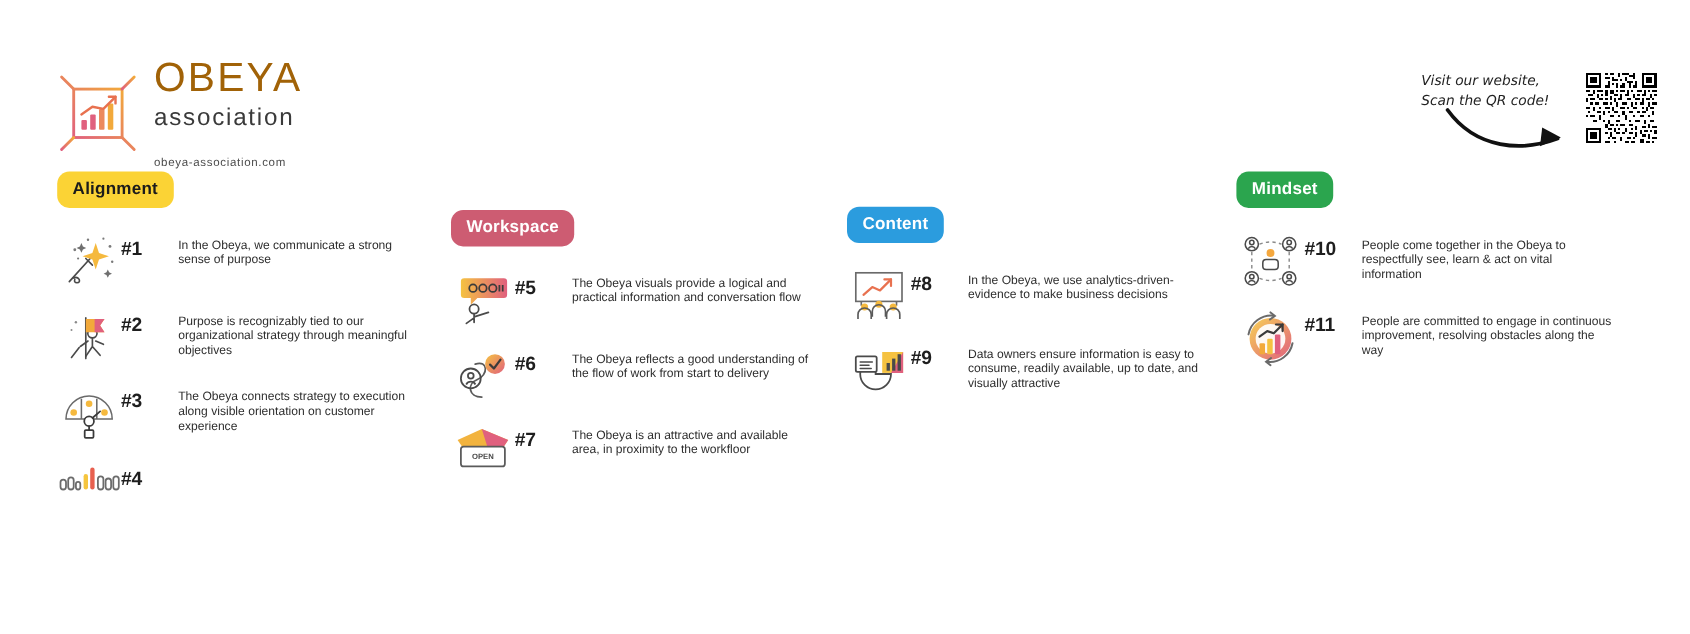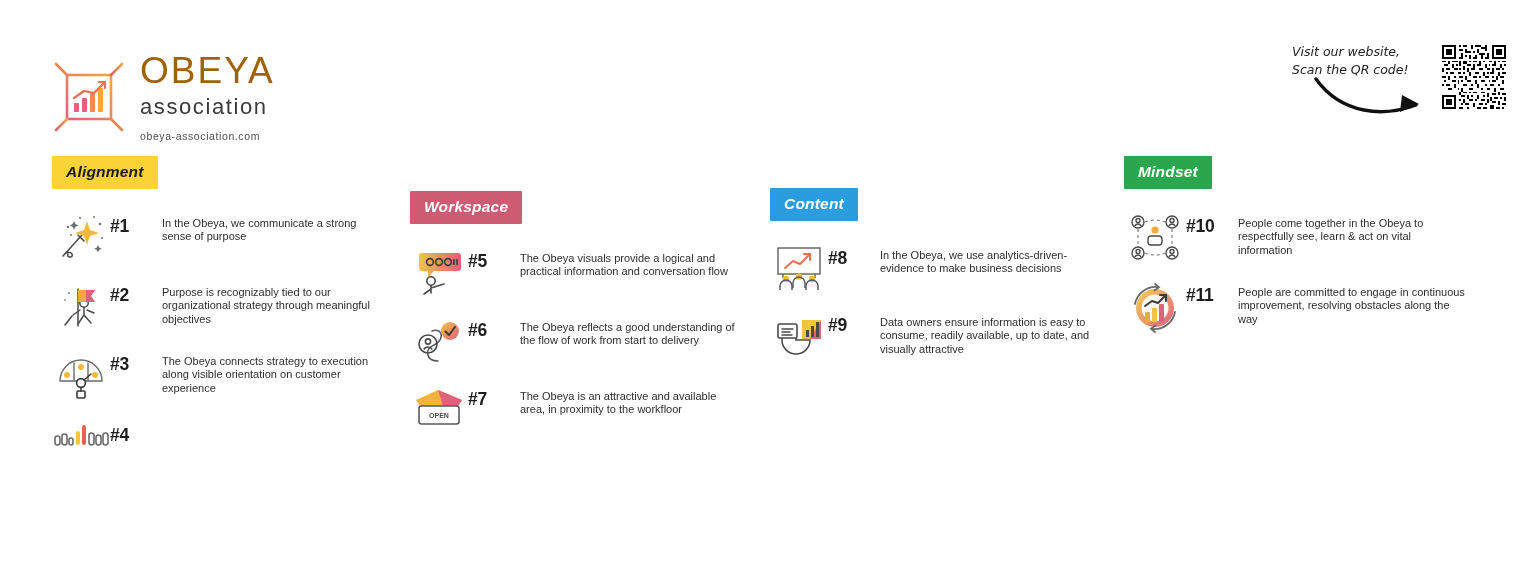--- a/index.html
+++ b/index.html
@@ -38,28 +38,28 @@
     font-size: 22px;
     letter-spacing: 1.6px;
     color: #3a3a3a;
     line-height: 1;
     margin-top: 7px;
   }
   #brand-url {
     font-size: 10.5px;
     letter-spacing: 0.6px;
     color: #4d4d4d;
-    margin-top: 12px;
+    margin-top: 24px;
   }
 
   
   #cta {
     position: absolute;
     right: 30px;
-    top: 35px;
+    top: 56px;
     display: flex;
     align-items: flex-start;
     gap: 10px;
   }
   #cta-copy {
     position: relative;
     width: 140px;
     height: 86px;
     padding-top: 8px;
   }
@@ -85,22 +85,21 @@
     position: absolute;
     top: 0;
   }
   .col-badge {
     display: inline-block;
     padding: 8px 14px 9px 14px;
     font-size: 15.5px;
     font-weight: 700;
     letter-spacing: 0.2px;
     line-height: 1;
-    border-radius: 1px;
-    font-style: italic;
+    border-radius: 11px;
   }
   .items { margin-top: 22px; }
 
   .item {
     position: relative;
     display: flex;
     align-items: flex-start;
   }
   .item-icon {
     width: 58px;

